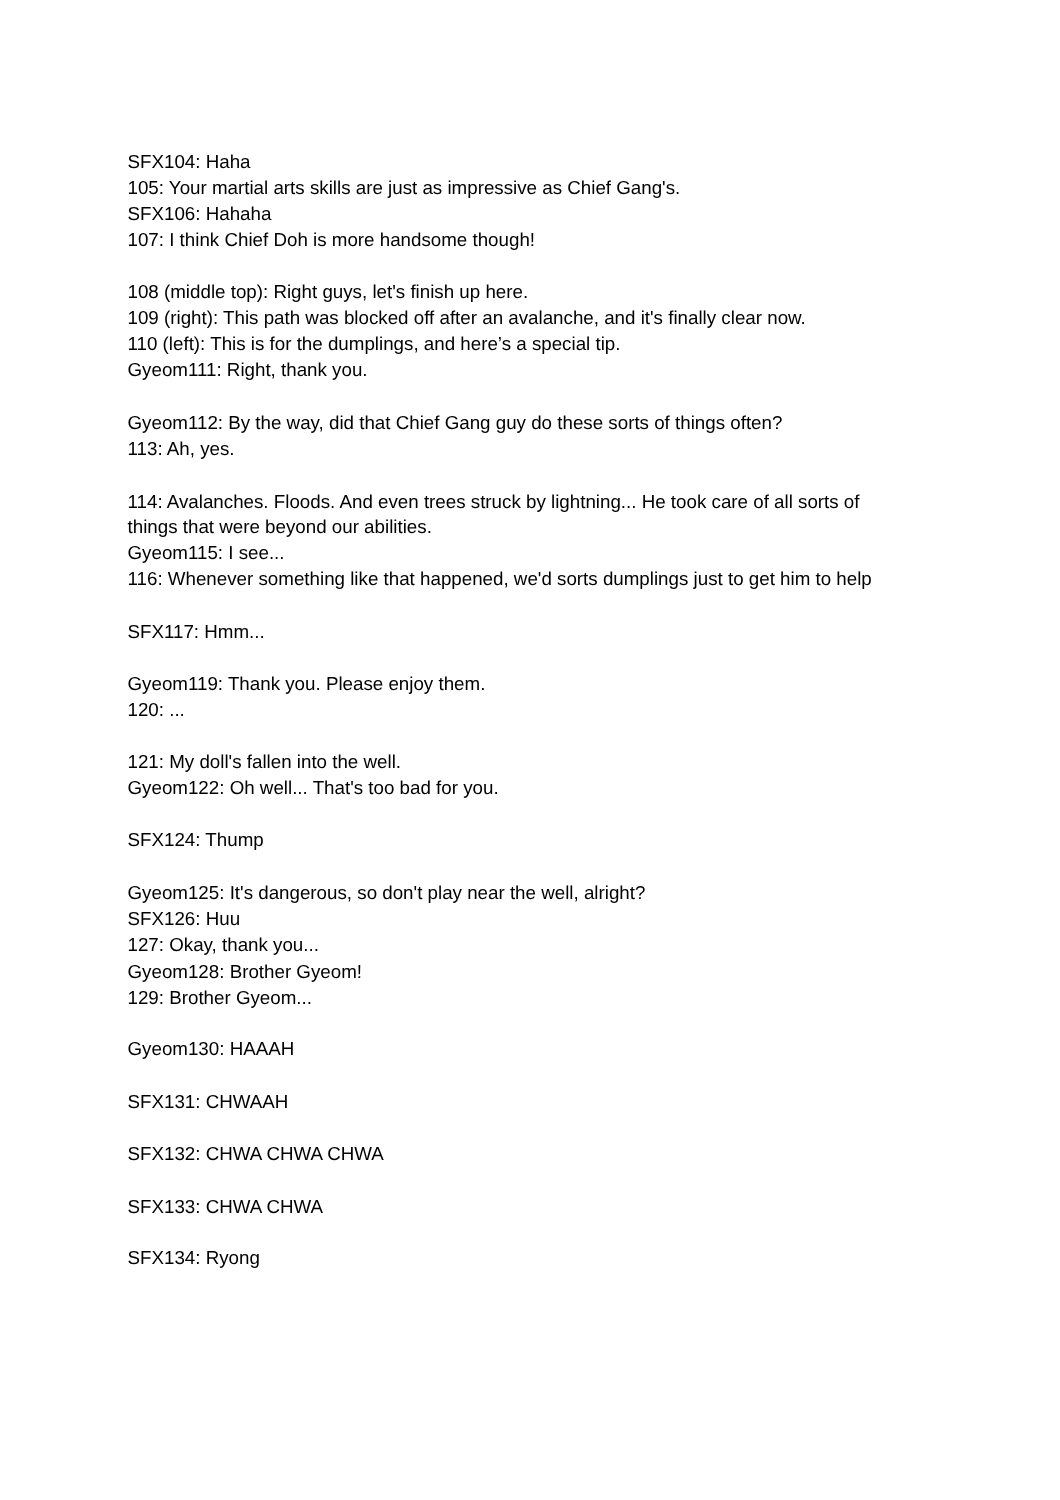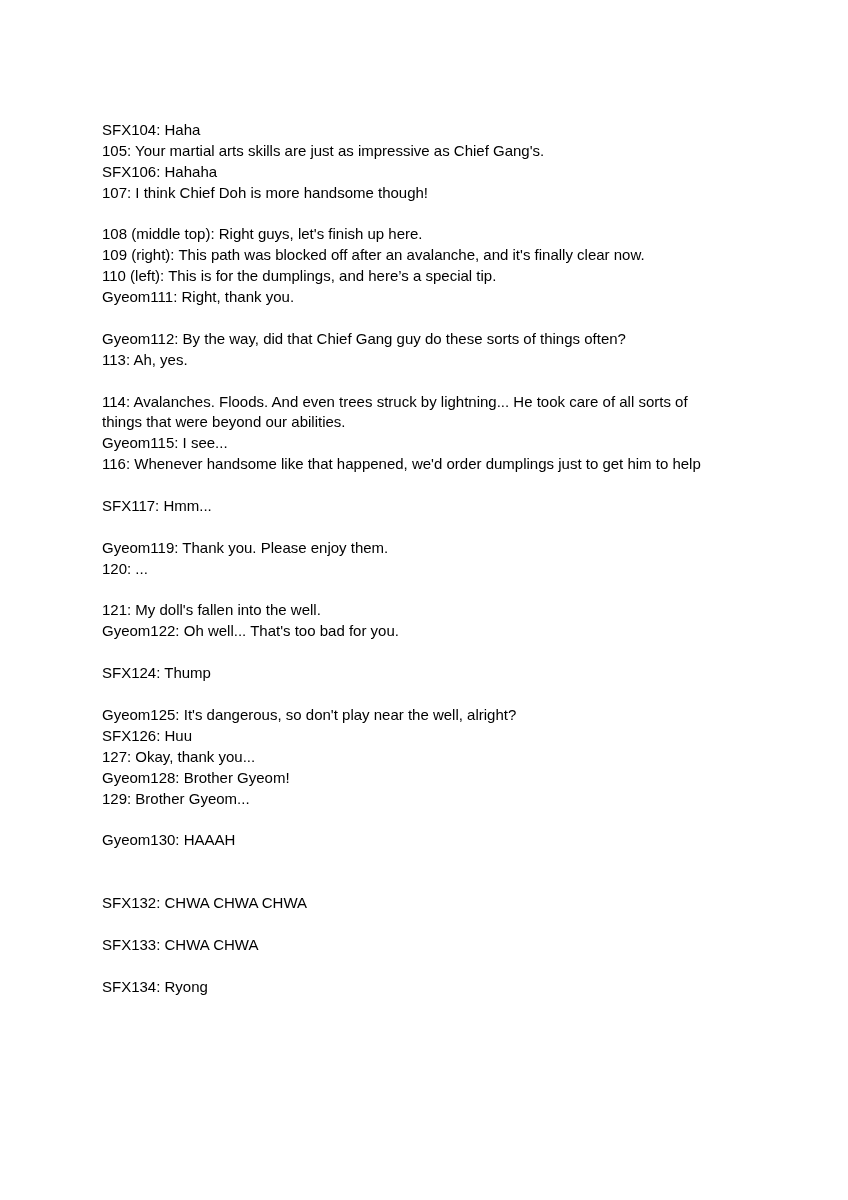--- a/index.html
+++ b/index.html
@@ -52,40 +52,41 @@
       <div class="line">109 (right): This path was blocked off after an avalanche, and it's finally clear now.</div>
       <div class="line">110 (left): This is for the dumplings, and here’s a special tip.</div>
       <div class="line">Gyeom111: Right, thank you.</div>
       <div class="line"></div>
       <div class="line">Gyeom112: By the way, did that Chief Gang guy do these sorts of things often?</div>
       <div class="line">113: Ah, yes.</div>
       <div class="line"></div>
       <div class="line">114: Avalanches. Floods. And even trees struck by lightning... He took care of all sorts of</div>
       <div class="line">things that were beyond our abilities.</div>
       <div class="line">Gyeom115: I see...</div>
-      <div class="line">116: Whenever handsome like that happened, we'd order dumplings just to get him to help</div>
+      <div class="line">116: Whenever something like that happened, we'd sorts dumplings just to get him to help</div>
       <div class="line"></div>
       <div class="line">SFX117: Hmm...</div>
       <div class="line"></div>
       <div class="line">Gyeom119: Thank you. Please enjoy them.</div>
       <div class="line">120: ...</div>
       <div class="line"></div>
       <div class="line">121: My doll's fallen into the well.</div>
       <div class="line">Gyeom122: Oh well... That's too bad for you.</div>
       <div class="line"></div>
       <div class="line">SFX124: Thump</div>
       <div class="line"></div>
       <div class="line">Gyeom125: It's dangerous, so don't play near the well, alright?</div>
       <div class="line">SFX126: Huu</div>
       <div class="line">127: Okay, thank you...</div>
       <div class="line">Gyeom128: Brother Gyeom!</div>
       <div class="line">129: Brother Gyeom...</div>
       <div class="line"></div>
       <div class="line">Gyeom130: HAAAH</div>
       <div class="line"></div>
+      <div class="line">SFX131: CHWAAH</div>
       <div class="line"></div>
       <div class="line">SFX132: CHWA CHWA CHWA</div>
       <div class="line"></div>
       <div class="line">SFX133: CHWA CHWA</div>
       <div class="line"></div>
       <div class="line">SFX134: Ryong</div>
     </div>
 </div>
 
 </body></html>

